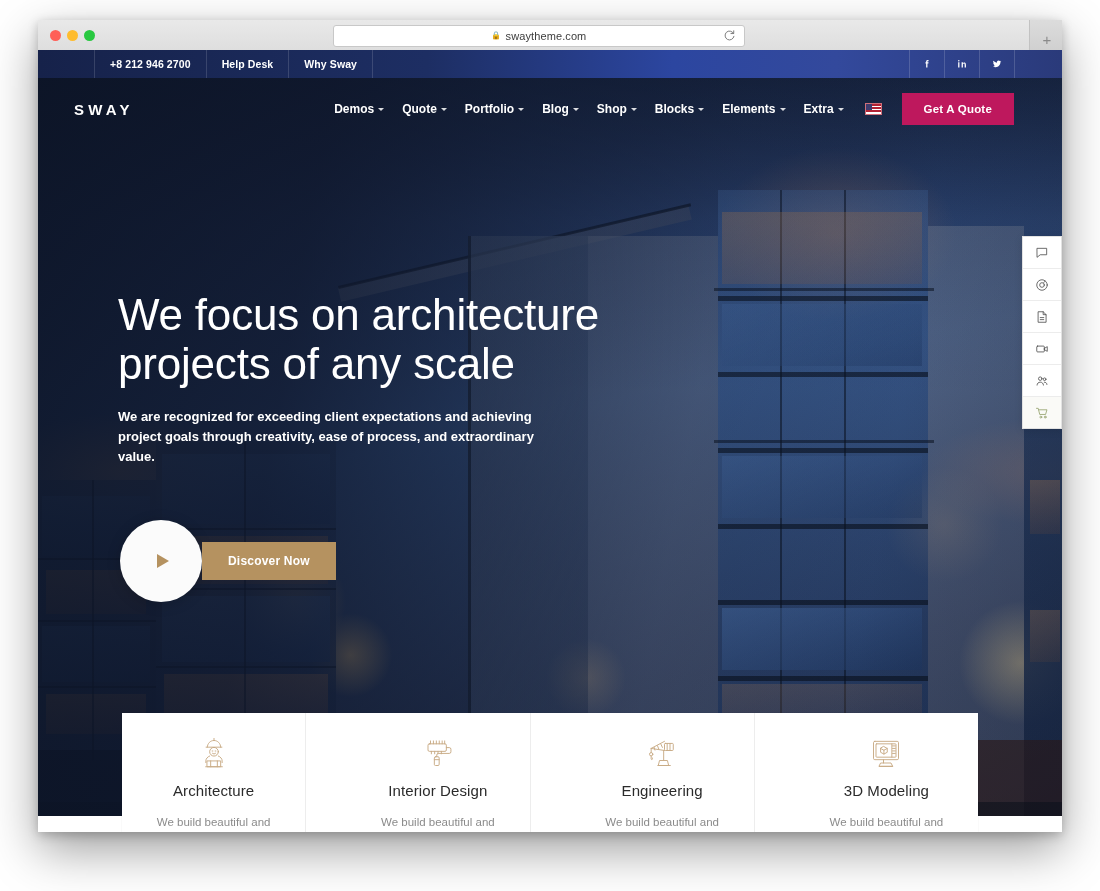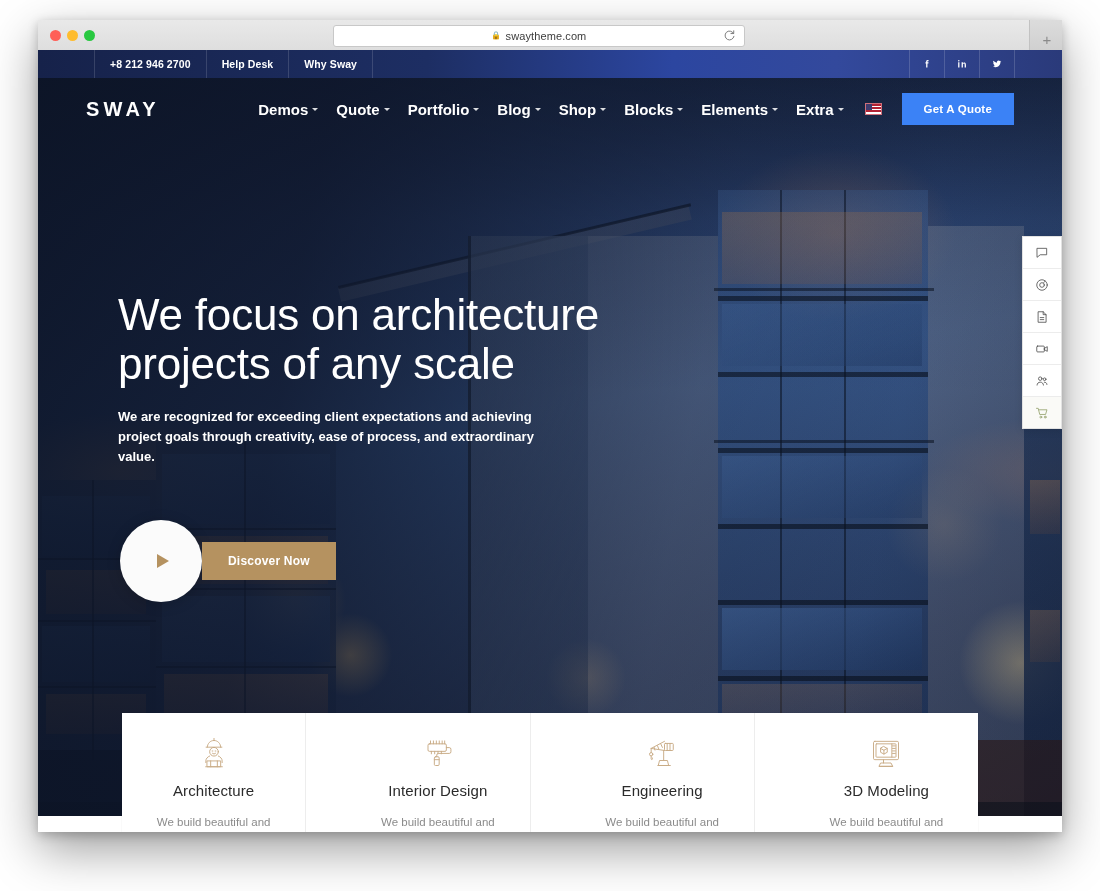--- a/index.html
+++ b/index.html
@@ -114,45 +114,45 @@
   }
   .topbar-social a:last-child{border-right:1px solid rgba(255,255,255,.16);}
   .topbar-social svg{width:12px;height:12px;fill:#fff;}
 
   
   #mainnav{
     position:absolute;left:0;top:28px;width:1024px;height:62px;
     display:flex;align-items:center;z-index:40;
   }
   #logo{
-    margin-left:48px;color:#ffffff;font-size:20px;font-weight:bold;
+    margin-left:36px;color:#ffffff;font-size:15px;font-weight:bold;
     letter-spacing:4.2px;user-select:none;
   }
   #navmenu{display:flex;align-items:center;margin-left:auto;}
   .navitem{
-    color:#ffffff;font-size:15px;font-weight:bold;text-decoration:none;
+    color:#ffffff;font-size:12px;font-weight:bold;text-decoration:none;
     padding:0 9px;display:flex;align-items:center;white-space:nowrap;
   }
   .navitem .caret{
     display:inline-block;margin-left:4px;
     border-left:3px solid transparent;border-right:3px solid transparent;
     border-top:3.5px solid rgba(255,255,255,.85);
   }
   #flag-icon{
     width:15px;height:10px;margin:0 10px 0 12px;position:relative;overflow:hidden;
     background:#b22234;border:.5px solid rgba(255,255,255,.35);
   }
   #flag-icon .stripes{
     position:absolute;inset:0;
     background:repeating-linear-gradient(180deg,#b22234 0 1.6px,#ffffff 1.6px 3.2px);
   }
   #flag-icon .canton{position:absolute;left:0;top:0;width:6.5px;height:5.5px;background:#3c3b6e;}
   #quote-btn{
     margin-left:10px;margin-right:48px;
-    background:#3b82f6;color:#ffffff;font-size:11.5px;font-weight:bold;
+    background:#be185d;color:#ffffff;font-size:11.5px;font-weight:bold;
     padding:0 22px;height:32px;line-height:32px;border:0;cursor:pointer;
     white-space:nowrap;letter-spacing:.2px;
   }
 
   
   #hero-copy{position:absolute;left:80px;top:240px;width:560px;z-index:30;}
   #hero-title{
     color:#ffffff;font-size:44px;line-height:1.12;font-weight:300;
     letter-spacing:-.2px;margin:0 0 18px 0;
     font-family:"Liberation Sans", sans-serif;

